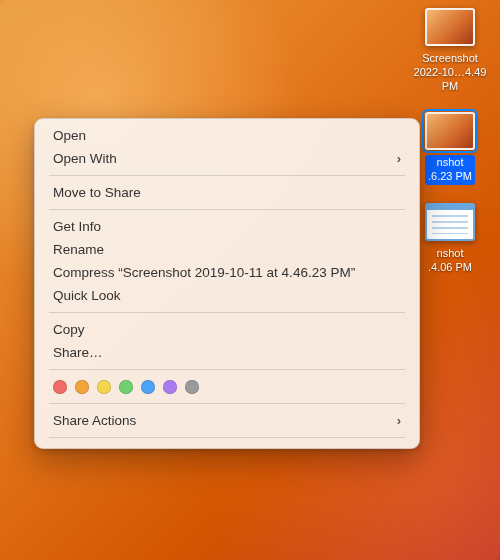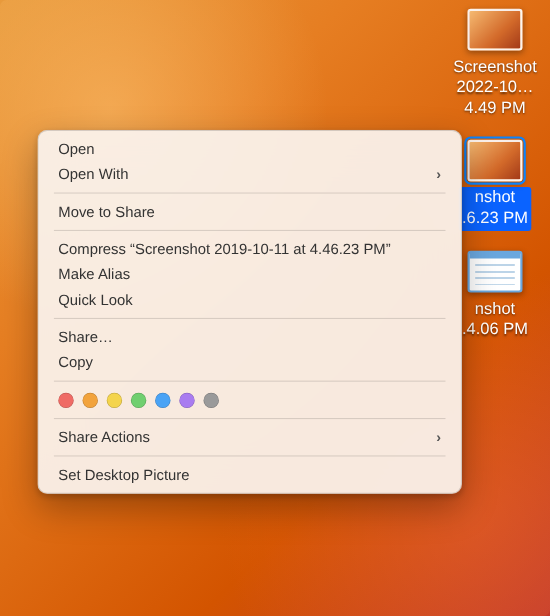--- a/index.html
+++ b/index.html
@@ -74,21 +74,21 @@
     position: absolute;
     top: 10px; left: 5px; right: 5px; bottom: 5px;
     background: repeating-linear-gradient(to bottom, #bcd4e8 0 2px, #fff 2px 6px);
   }
   .thumb.selected {
     outline: 2px solid #0a84ff;
     outline-offset: 1px;
   }
   .icon-label {
     margin-top: 5px;
-    font-size: 15px;
+    font-size: 11px;
     line-height: 1.25;
     color: #fff;
     text-align: center;
     text-shadow: 0 1px 2px rgba(0,0,0,0.6);
     white-space: pre-line;
     padding: 1px 3px;
     border-radius: 3px;
   }
   .icon-label.selected {
     background: #0a63ff;
@@ -194,34 +194,37 @@
       <div class="menu-item">
         <span>Open With</span>
         <span class="chevron">›</span>
       </div>
       <div class="menu-sep"></div>
       <div class="menu-item">
         <span>Move to Share</span>
       </div>
       <div class="menu-sep"></div>
       <div class="menu-item">
+        <span>Get Info</span>
+      </div>
+      <div class="menu-item">
+        <span>Rename</span>
+      </div>
+      <div class="menu-item">
         <span>Compress “Screenshot 2019-10-11 at 4.46.23 PM”</span>
       </div>
       <div class="menu-item">
-        <span>Make Alias</span>
-      </div>
-      <div class="menu-item">
         <span>Quick Look</span>
       </div>
       <div class="menu-sep"></div>
       <div class="menu-item">
+        <span>Copy</span>
+      </div>
+      <div class="menu-item">
         <span>Share…</span>
-      </div>
-      <div class="menu-item">
-        <span>Copy</span>
       </div>
     </div>
 
   <div class="menu-sep"></div>
 
   <div class="tag-dots" id="tag-row">
       <div class="tag-dot" style="background: rgb(239, 107, 101);"></div>
       <div class="tag-dot" style="background: rgb(242, 163, 60);"></div>
       <div class="tag-dot" style="background: rgb(244, 212, 76);"></div>
       <div class="tag-dot" style="background: rgb(112, 207, 111);"></div>
@@ -233,16 +236,13 @@
 
   <div class="menu-sep"></div>
 
   <div class="menu-item">
     <span>Share Actions</span>
     <span class="chevron">›</span>
   </div>
 
   <div class="menu-sep"></div>
 
-  <div class="menu-item">
-    <span>Set Desktop Picture</span>
-  </div>
 </div>
 
 </body></html>

